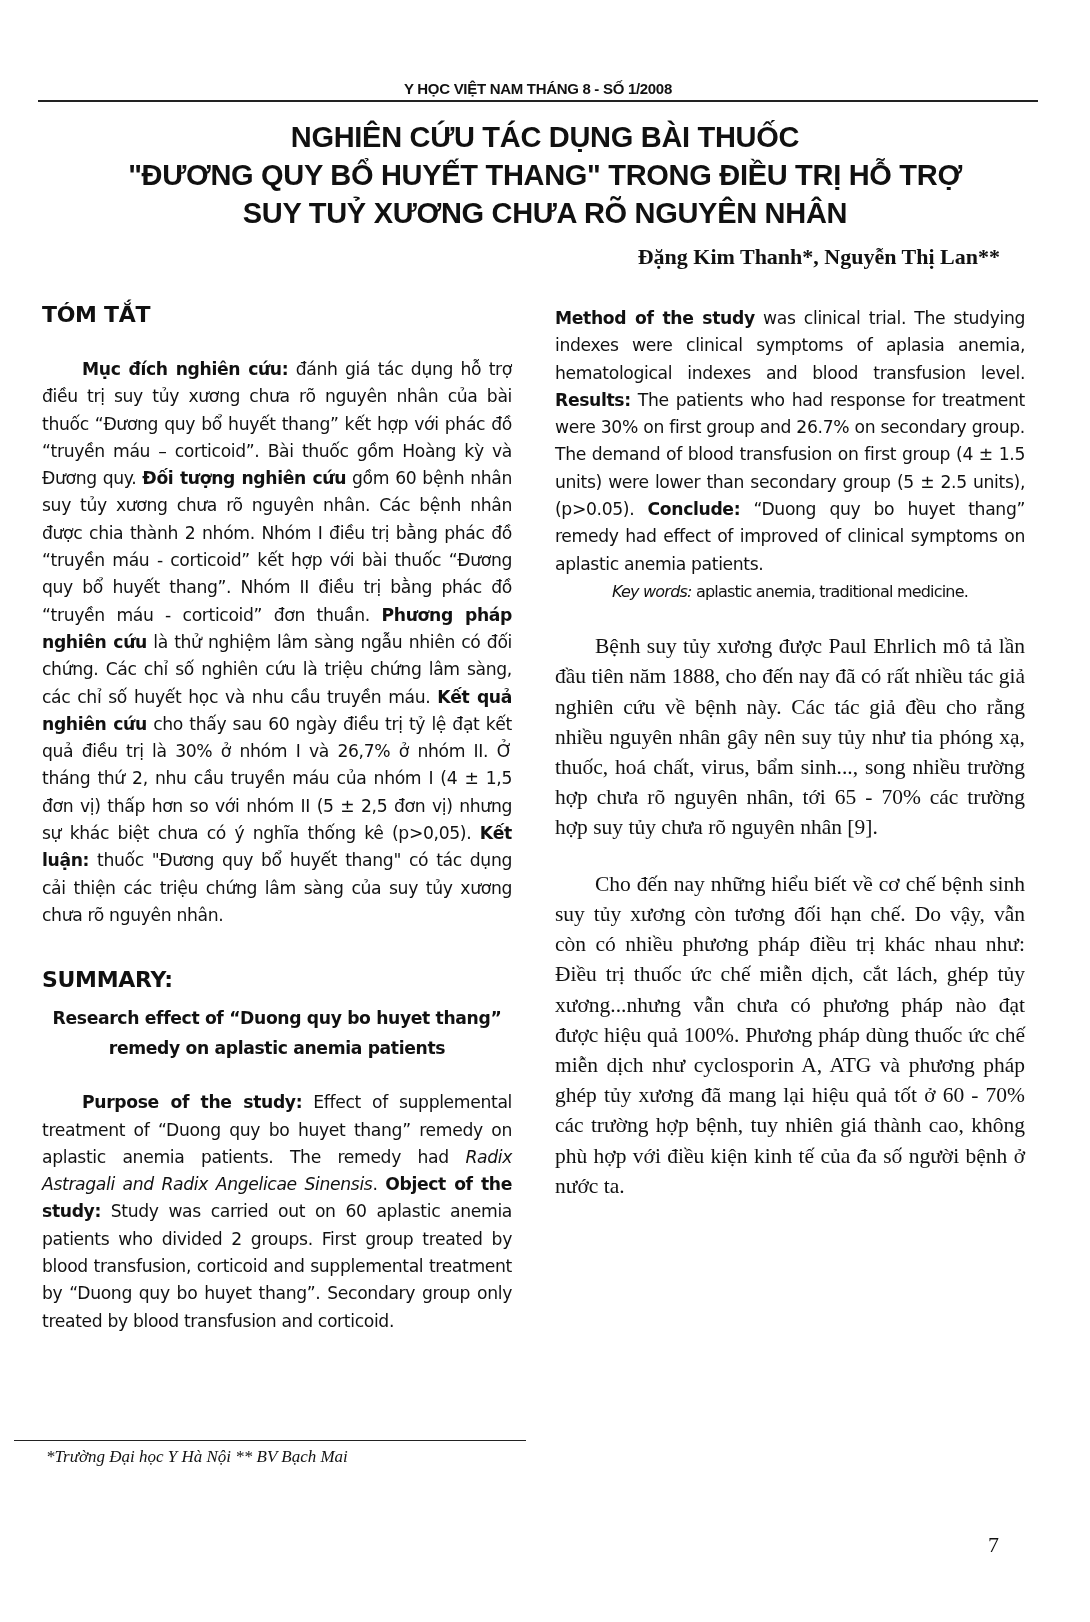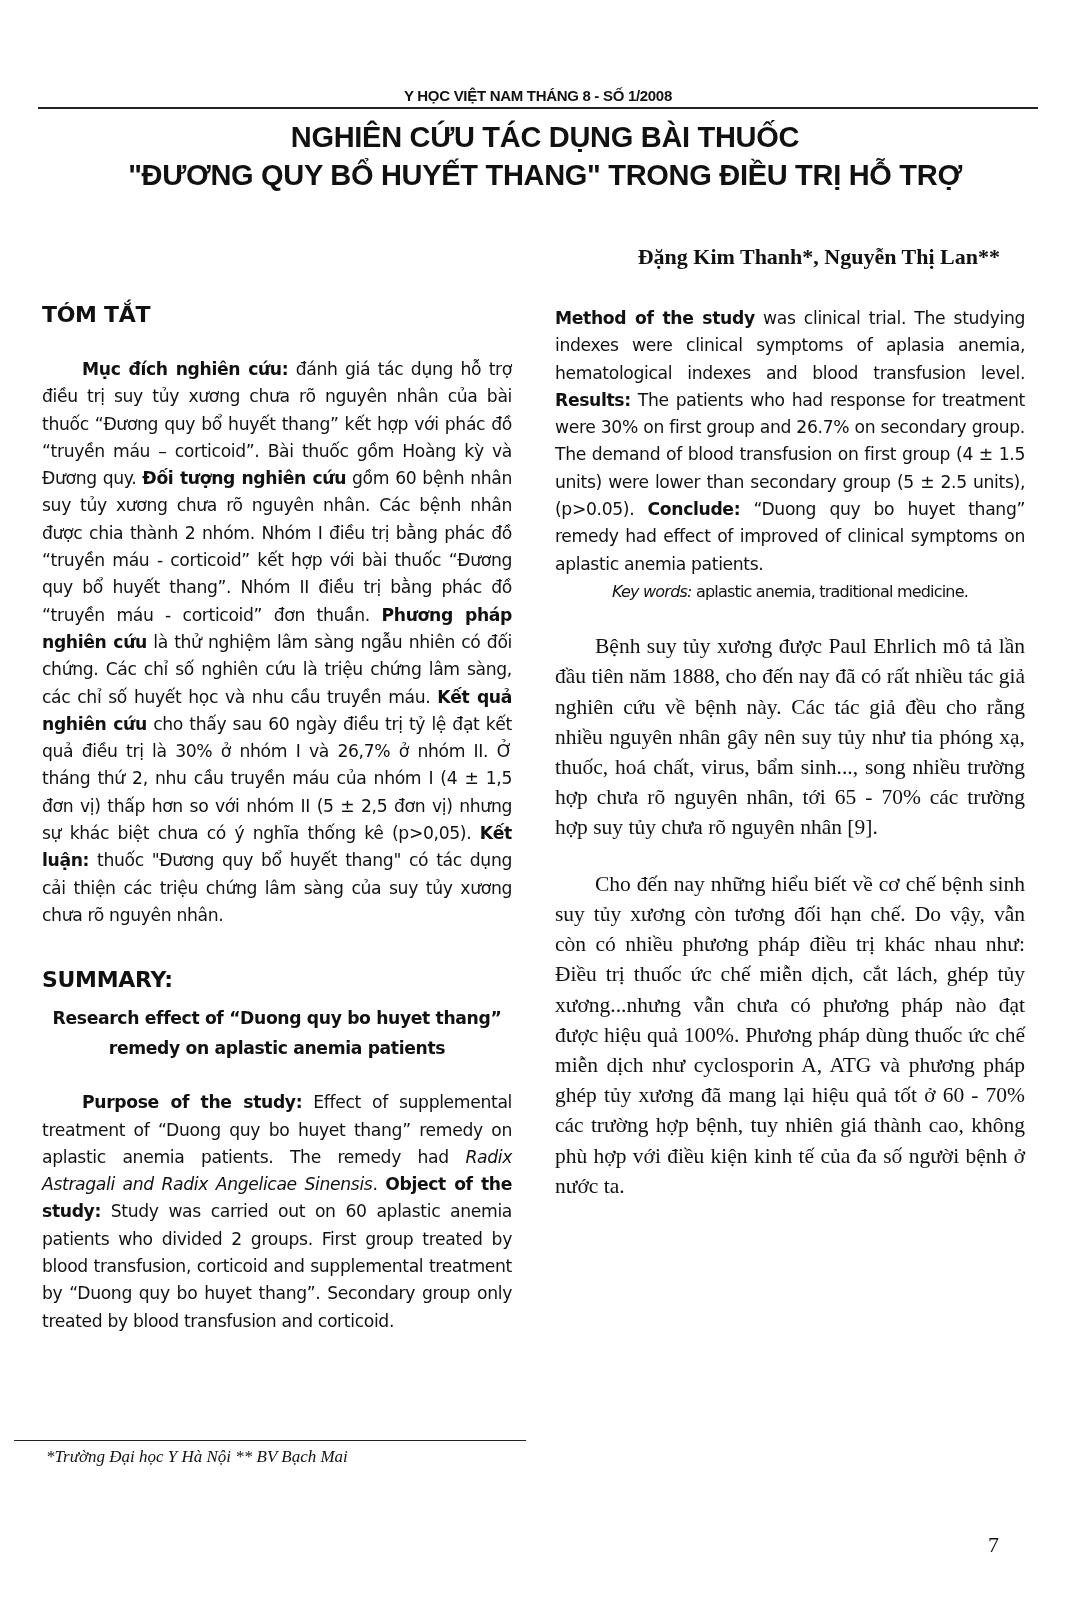--- a/index.html
+++ b/index.html
@@ -1,18 +1,18 @@
 <!DOCTYPE html>
 <html><head>
 <meta charset="utf-8">
 <style>
   html, body { margin: 0; padding: 0; background: #ffffff; }
   body { width: 1090px; height: 1622px; position: relative; overflow: hidden; color: #111; }
   .running-head {
-    position: absolute; left: 38px; top: 87px; width: 1000px;
+    position: absolute; left: 38px; top: 80px; width: 1000px;
     text-align: center; font-family: "Liberation Sans", sans-serif;
     font-weight: bold; font-size: 15px; letter-spacing: -0.3px;
     padding-bottom: 3px; border-bottom: 2px solid #222;
   }
   .title {
     position: absolute; left: 20px; top: 118px; width: 1050px;
     text-align: center; font-family: "Liberation Sans", sans-serif;
     font-weight: bold; font-size: 29px; line-height: 38px; letter-spacing: -0.3px;
   }
   .title div { white-space: nowrap; }
@@ -61,20 +61,21 @@
   }
 </style>
 </head>
 <body>
 
 <div class="running-head">Y HỌC VIỆT  NAM THÁNG 8 - SỐ 1/2008</div>
 
 <div class="title">
   <div>NGHIÊN CỨU TÁC DỤNG BÀI THUỐC</div>
   <div>"ĐƯƠNG QUY BỔ HUYẾT THANG" TRONG ĐIỀU TRỊ HỖ TRỢ</div>
+  <div>SUY TUỶ XƯƠNG CHƯA RÕ NGUYÊN NHÂN</div>
 </div>
 
 <div class="authors">Đặng Kim Thanh*, Nguyễn Thị Lan**</div>
 
 <div class="col col-left">
   <h2 class="h-sec">TÓM TẮT</h2>
   <p class="indent"><span class="b">Mục đích nghiên cứu:</span><span> đánh giá tác dụng hỗ trợ điều trị suy tủy xương chưa rõ nguyên nhân của bài thuốc “Đương quy bổ huyết thang” kết hợp với phác đồ “truyền máu – corticoid”. Bài thuốc gồm Hoàng kỳ và Đương quy. </span><span class="b">Đối tượng nghiên cứu</span><span> gồm 60 bệnh nhân suy tủy xương chưa rõ nguyên nhân. Các bệnh nhân được chia thành 2 nhóm. Nhóm I điều trị bằng phác đồ “truyền máu - corticoid” kết hợp với bài thuốc “Đương quy bổ huyết thang”. Nhóm II điều trị bằng phác đồ “truyền máu - corticoid” đơn thuần. </span><span class="b">Phương pháp nghiên cứu</span><span> là thử nghiệm lâm sàng ngẫu nhiên có đối chứng. Các chỉ số nghiên cứu là triệu chứng lâm sàng, các chỉ số huyết học và nhu cầu truyền máu. </span><span class="b">Kết quả nghiên cứu</span><span> cho thấy sau 60 ngày điều trị tỷ lệ đạt kết quả điều trị là 30% ở nhóm I và 26,7% ở nhóm II. Ở tháng thứ 2, nhu cầu truyền máu của nhóm I (4 ± 1,5 đơn vị) thấp hơn so với nhóm II (5 ± 2,5 đơn vị) nhưng sự khác biệt chưa có ý nghĩa thống kê (p&gt;0,05). </span><span class="b">Kết luận:</span><span> thuốc "Đương quy bổ huyết thang" có tác dụng cải thiện các triệu chứng lâm sàng của suy tủy xương chưa rõ nguyên nhân.</span></p>
 
   <h2 class="h-sec" style="margin-top:36px;">SUMMARY:</h2>
   <p class="summary-title">Research effect of “Duong quy bo huyet thang” remedy on  aplastic anemia patients</p>

